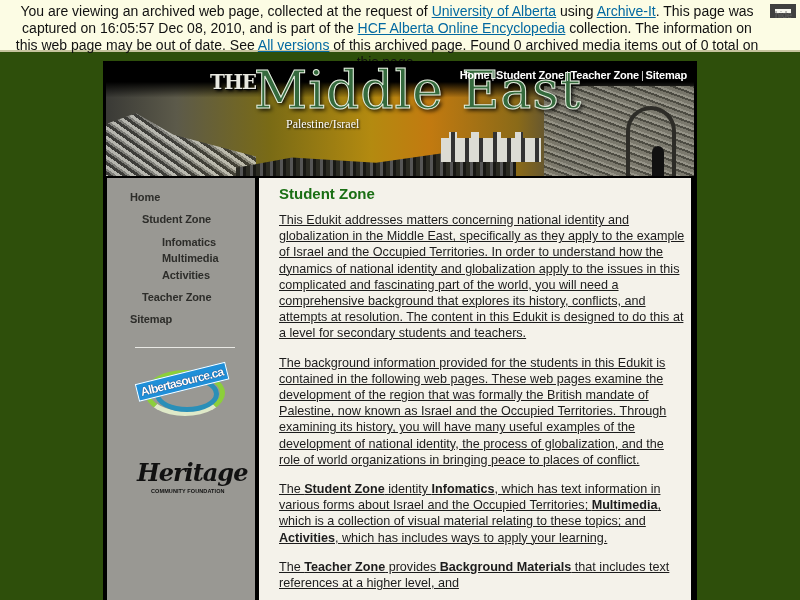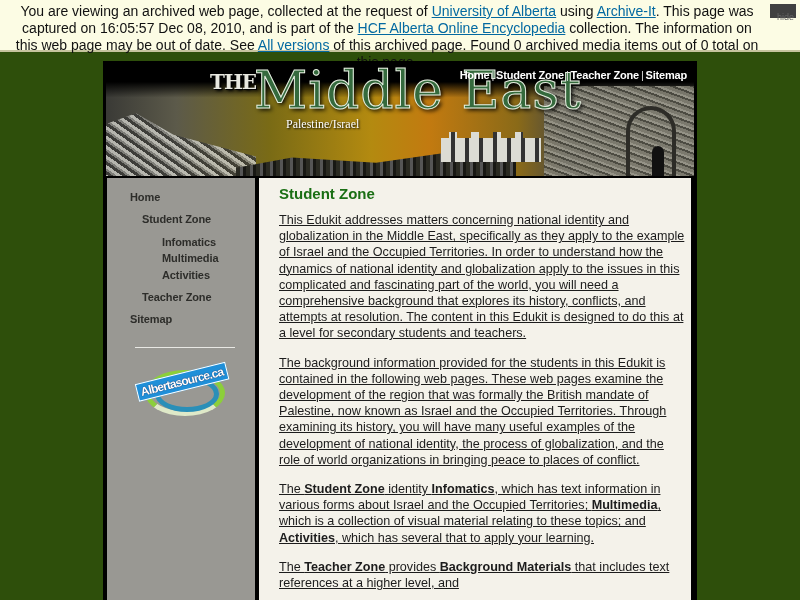--- a/index.html
+++ b/index.html
@@ -13,21 +13,21 @@
   .wb-banner {
     position: absolute; left: 0; top: 0; width: 800px; height: 52px;
     background: #fcfce4;
     border-bottom: 2px solid #c6c49e;
     font-size: 14px; line-height: 17px; color: #111;
     text-align: center; padding: 3px 36px 0 10px;
   }
   .wb-banner a { color: #0369a1; text-decoration: underline; }
   .wb-hide {
     position: absolute; right: 4px; top: 4px; width: 26px; height: 14px;
-    border: 7px solid #404040; background: #f6f6ee;
+    border: 5px solid #404040; background: #f6f6ee;
     font-size: 9px; line-height: 12px; color: #666; text-align: center;
     cursor: pointer;
   }
   
   .frame {
     position: absolute; left: 103px; top: 61px; width: 594px; height: 560px;
     background: #000;
   }
   .header {
     position: absolute; left: 3px; top: 3px; width: 588px; height: 112px;
@@ -184,23 +184,27 @@
     <a class="side-link" style="left:35px;top:113px;">Teacher Zone</a>
     <a class="side-link" style="left:23px;top:135px;">Sitemap</a>
     <div class="side-divider"></div>
 
     <div class="logo-albertasource">
       <div class="as-ring1"></div>
       <div class="as-ring2"></div>
       <div class="as-text">Albertasource.ca</div>
     </div>
 
+    <div class="logo-heritage">
+      <div class="hf-main">Heritage</div>
+      <div class="hf-sub">COMMUNITY FOUNDATION</div>
+    </div>
   </div>
 
   <div class="content">
     <h1>Student Zone</h1>
     <p>This Edukit addresses matters concerning national identity and globalization in the Middle East, specifically as they apply to the example of Israel and the Occupied Territories. In order to understand how the dynamics of national identity and globalization apply to the issues in this complicated and fascinating part of the world, you will need a comprehensive background that explores its history, conflicts, and attempts at resolution. The content in this Edukit is designed to do this at a level for secondary students and teachers.</p>
     <p>The background information provided for the students in this Edukit is contained in the following web pages. These web pages examine the development of the region that was formally the British mandate of Palestine, now known as Israel and the Occupied Territories. Through examining its history, you will have many useful examples of the development of national identity, the process of globalization, and the role of world organizations in bringing peace to places of conflict.</p>
-    <p><span>The </span><b>Student Zone</b><span> identity </span><b>Infomatics</b><span>, which has text information in various forms about Israel and the Occupied Territories; </span><b>Multimedia</b><span>, which is a collection of visual material relating to these topics; and </span><b>Activities</b><span>, which has several that to apply your learning.</span></p>
+    <p><span>The </span><b>Student Zone</b><span> identity </span><b>Infomatics</b><span>, which has text information in various forms about Israel and the Occupied Territories; </span><b>Multimedia</b><span>, which is a collection of visual material relating to these topics; and </span><b>Activities</b><span>, which has includes ways to apply your learning.</span></p>
     <p><span>The </span><b>Teacher Zone</b><span> provides </span><b>Background Materials</b><span> that includes text references at a higher level, and </span></p>
   </div>
   <div class="right-edge"></div>
 </div>
 
 </body></html>

